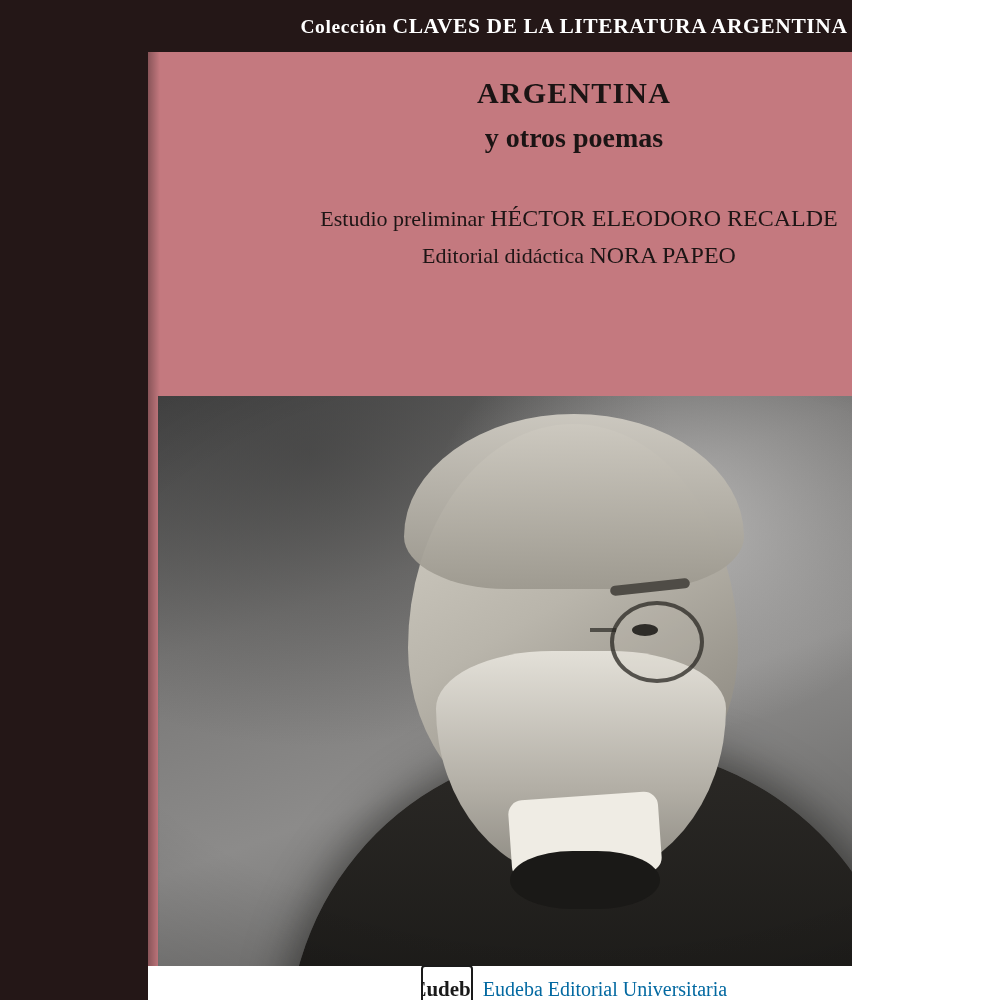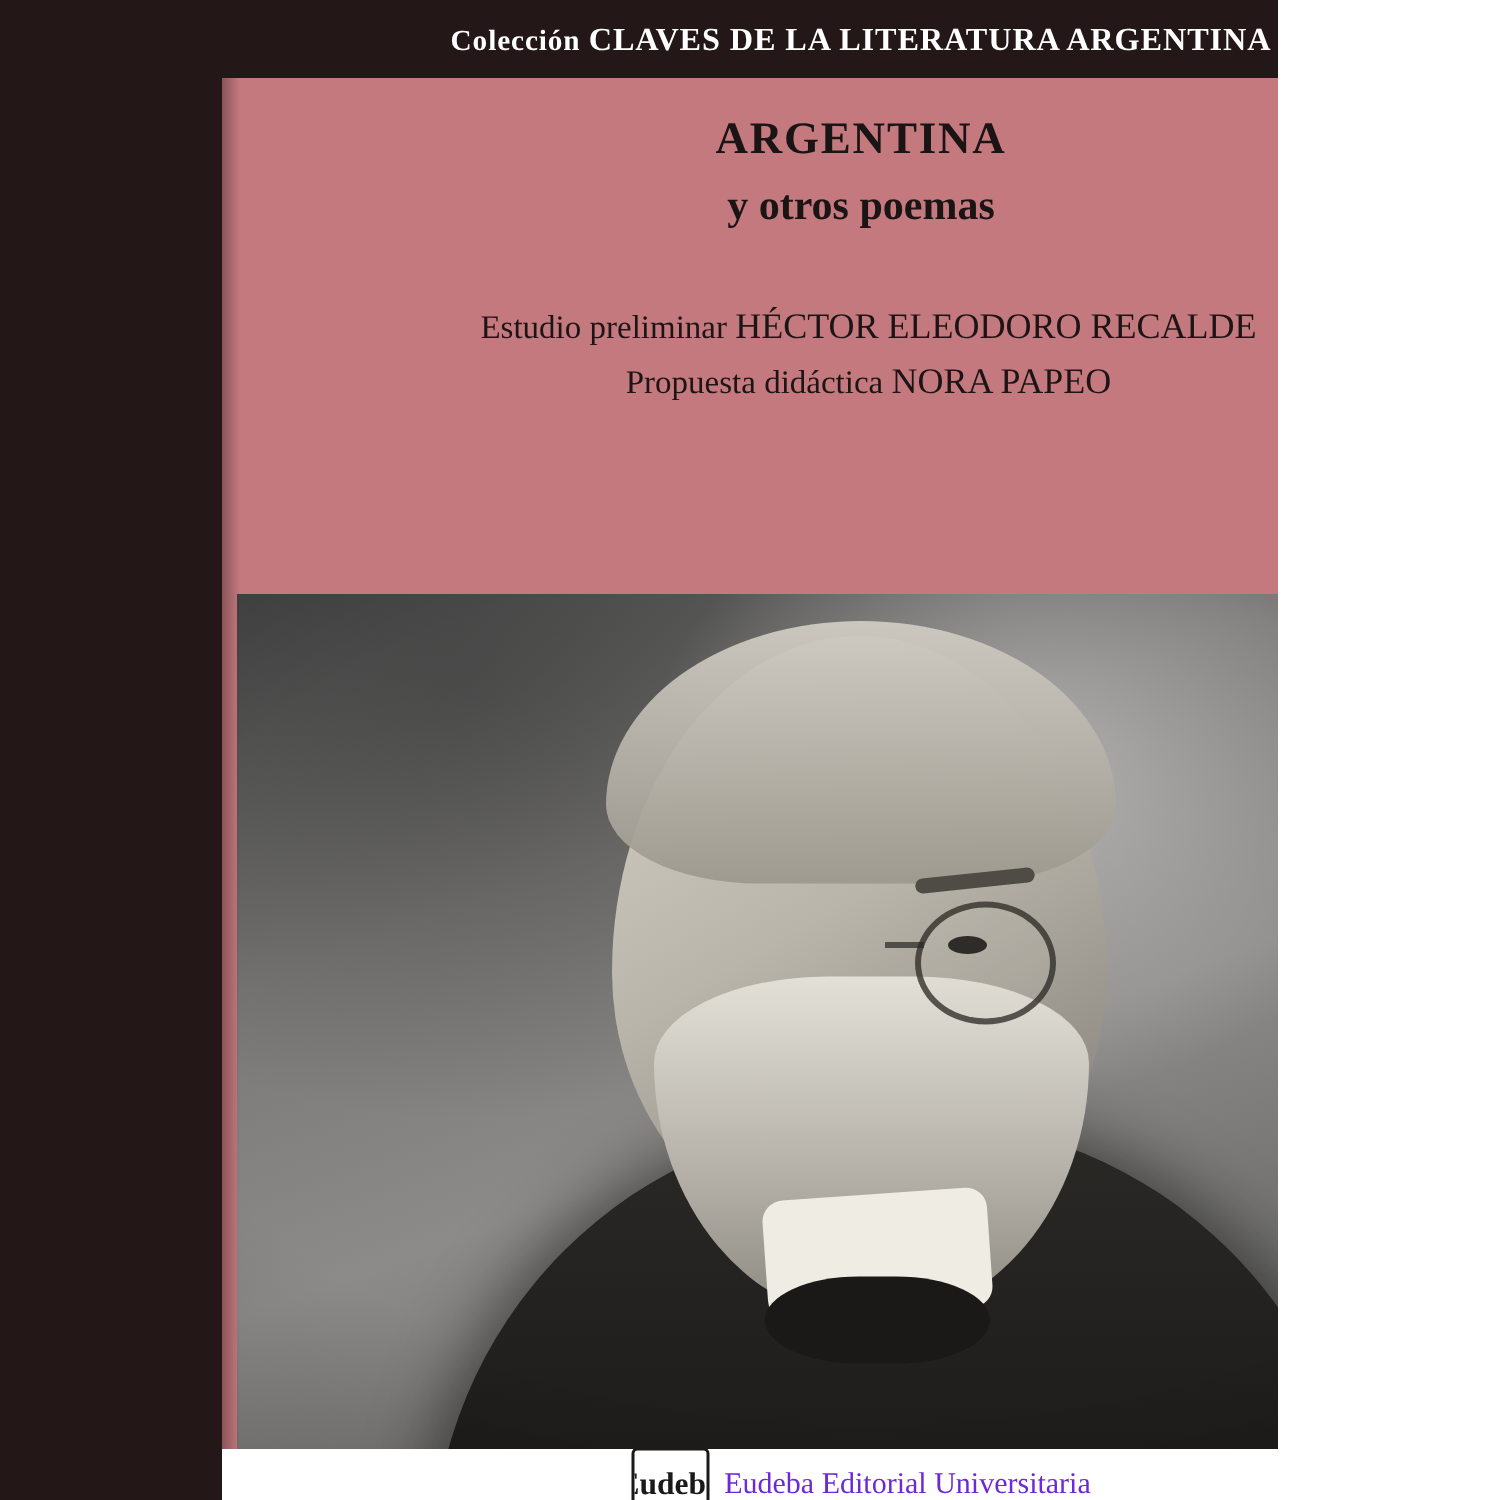--- a/index.html
+++ b/index.html
@@ -274,21 +274,21 @@
     justify-content: center;
     font-family: "Liberation Serif", serif;
     font-size: 21px;
     font-weight: bold;
     color: #1a1a1a;
     overflow: hidden;
   }
   .publisher-name {
     font-family: "Liberation Serif", serif;
     font-size: 20px;
-    color: #6d28d9;
+    color: #0369a1;
     white-space: nowrap;
   }
 
   
   .spine-shadow {
     position: absolute;
     left: 148px;
     top: 52px;
     width: 12px;
     height: 948px;
@@ -312,21 +312,21 @@
   <div class="rose-field"></div>
 
   <div class="text-block">
     <div class="author">ARGENTINA</div>
     <div class="title-sub">y otros poemas</div>
     <div class="credits">
       <div>
         <span>Estudio preliminar </span><span class="sc">HÉCTOR ELEODORO RECALDE</span>
       </div>
       <div>
-        <span>Propuesta didáctica </span><span class="sc">NORA PAPEO</span>
+        <span>Editorial didáctica </span><span class="sc">NORA PAPEO</span>
       </div>
     </div>
   </div>
 
   <div class="photo">
     <div class="photo-img"></div>
     <div class="portrait">
       <div class="p-shoulders"></div>
       <div class="p-neck"></div>
       <div class="p-head"></div>

